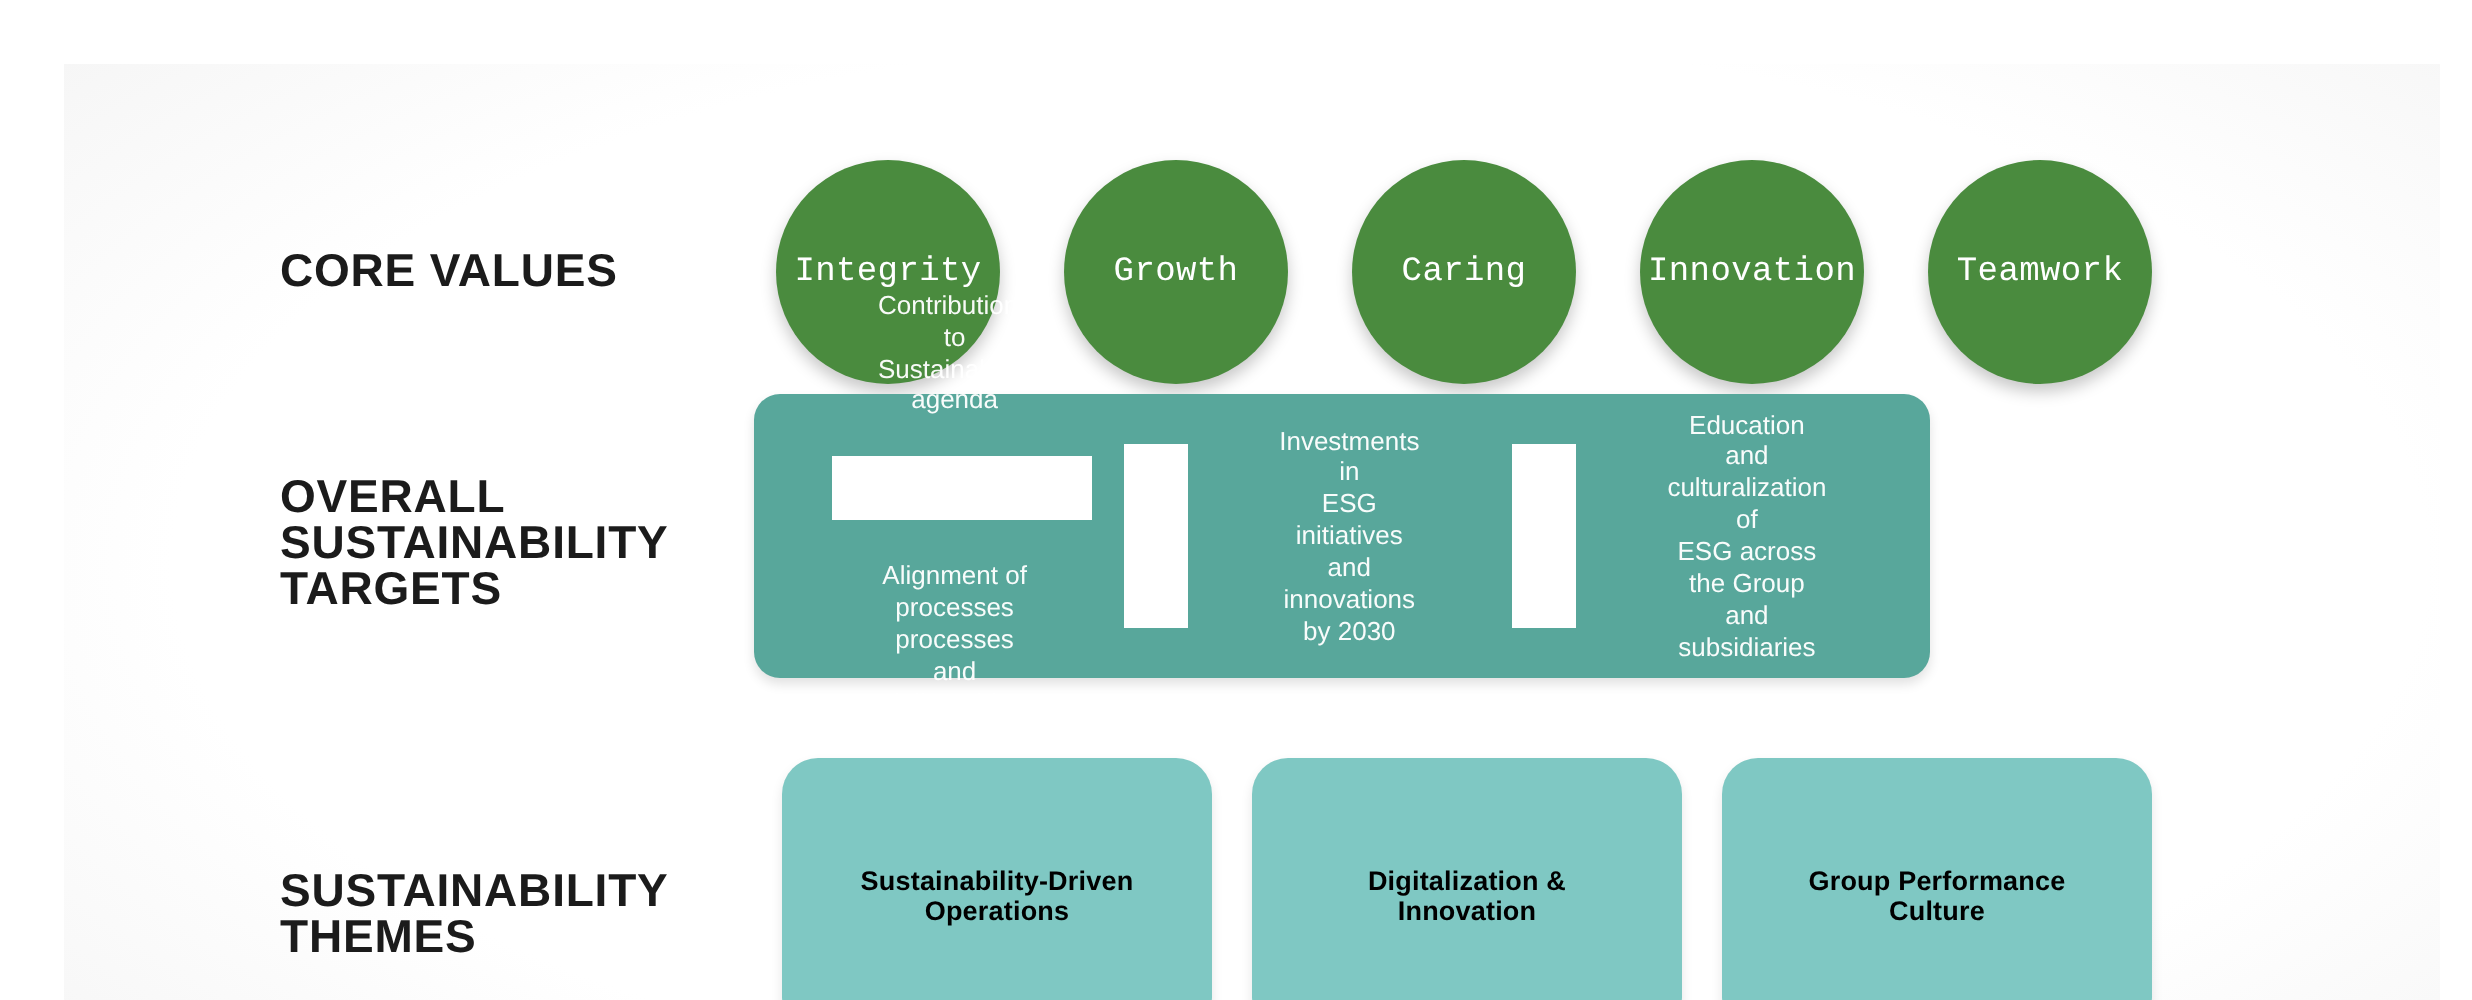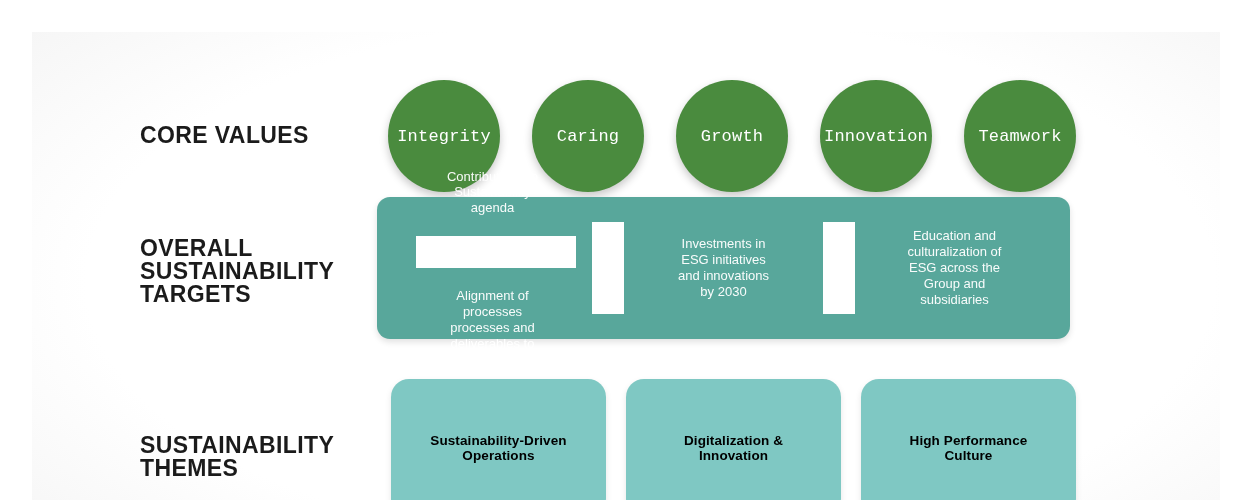--- a/index.html
+++ b/index.html
@@ -50,21 +50,21 @@
     font-weight: 500;
     letter-spacing: 0.2px;
     box-shadow: 0 4px 8px rgba(0,0,0,0.22);
   }
 
   
   .targets-panel {
     position: absolute;
     left: 345px;
     top: 165px;
-    width: 693px;
+    width: 588px;
     height: 142px;
     background: #58a79b;
     border-radius: 13px;
     display: flex;
     color: rgba(255,255,255,0.96);
     font-size: 13px;
     line-height: 1.22;
     text-align: center;
     box-shadow: 0 3px 6px rgba(0,0,0,0.12);
   }
@@ -132,24 +132,24 @@
 TARGETS</div>
 
   <div class="row-label themes pre">SUSTAINABILITY
 THEMES</div>
 
   <div class="circles">
     <div class="circle">
       <span>Integrity</span>
     </div>
     <div class="circle">
+      <span>Growth</span>
+    </div>
+    <div class="circle">
       <span>Caring</span>
-    </div>
-    <div class="circle">
-      <span>Growth</span>
     </div>
     <div class="circle">
       <span>Innovation</span>
     </div>
     <div class="circle">
       <span>Teamwork</span>
     </div>
   </div>
 
   <div class="targets-panel">
@@ -185,17 +185,17 @@
 
   <div class="themes-row">
     <div class="theme-card">
       <span class="pre">Sustainability-Driven
 Operations</span>
     </div>
     <div class="theme-card">
       <span class="pre">Digitalization &amp; Innovation</span>
     </div>
     <div class="theme-card">
-      <span class="pre">High Performance Culture</span>
+      <span class="pre">Group Performance Culture</span>
     </div>
   </div>
 
 </div>
 
 </body></html>

